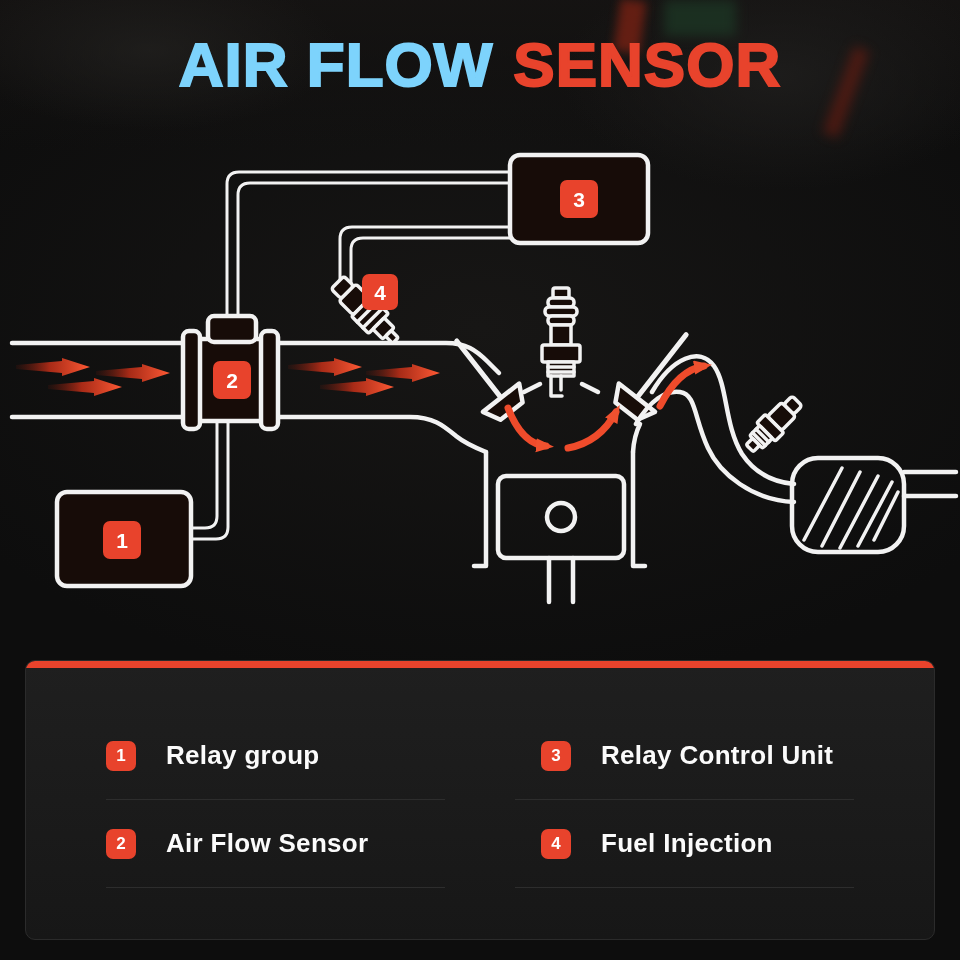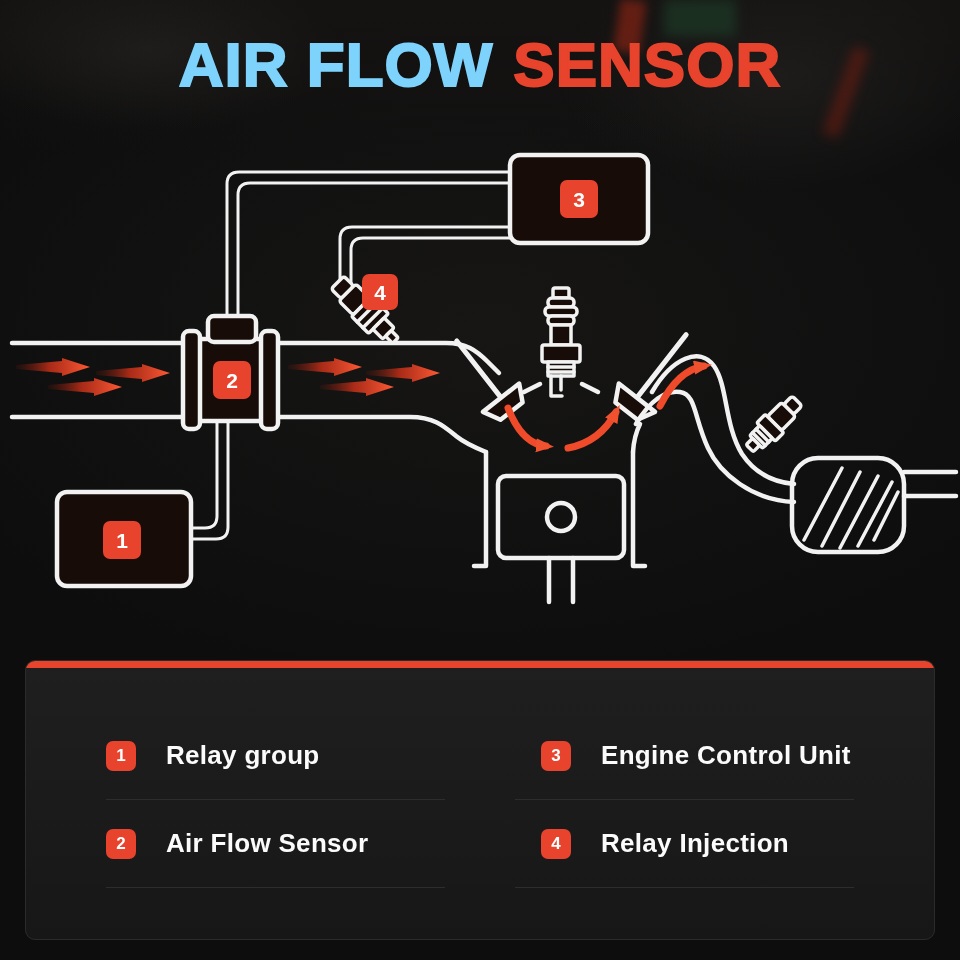--- a/index.html
+++ b/index.html
@@ -209,24 +209,24 @@
 
 <div class="legend">
   <div class="legend-topbar"></div>
   <div class="legend-grid">
     <div class="legend-item">
       <span class="num-badge">1</span>
       <span class="legend-label">Relay group</span>
     </div>
     <div class="legend-item right">
       <span class="num-badge">3</span>
-      <span class="legend-label">Engine Control Unit</span>
+      <span class="legend-label">Relay Control Unit</span>
     </div>
     <div class="legend-item">
       <span class="num-badge">2</span>
       <span class="legend-label">Air Flow Sensor</span>
     </div>
     <div class="legend-item right">
       <span class="num-badge">4</span>
-      <span class="legend-label">Relay Injection</span>
+      <span class="legend-label">Fuel Injection</span>
     </div>
   </div>
 </div>
 
 </body></html>

